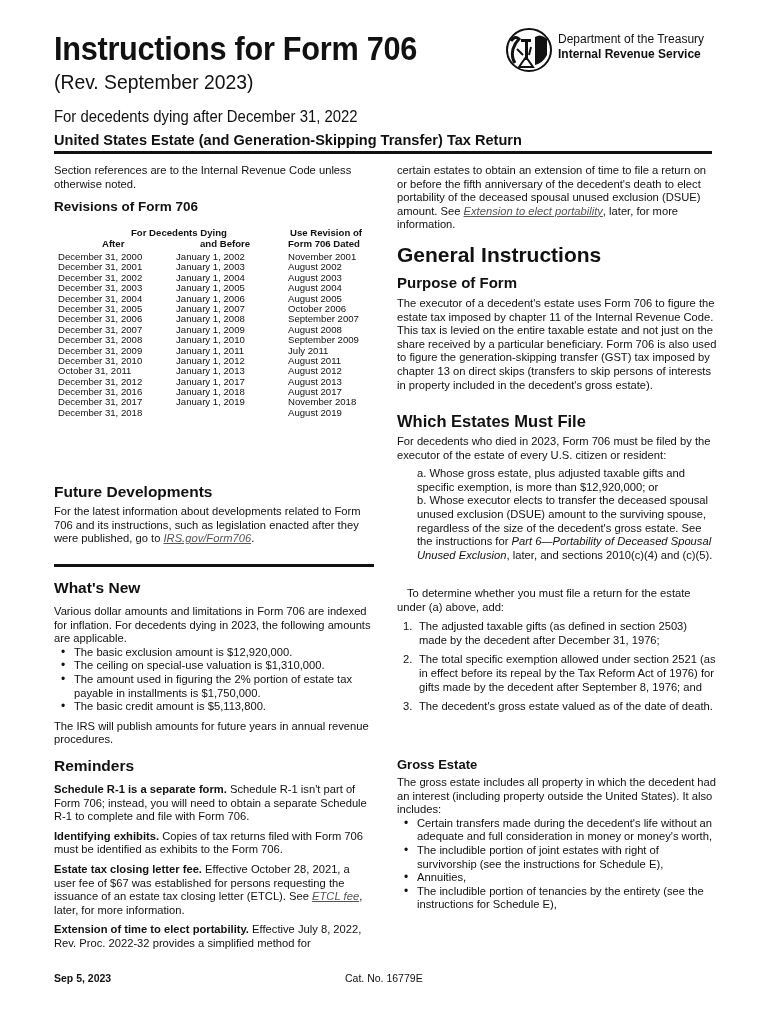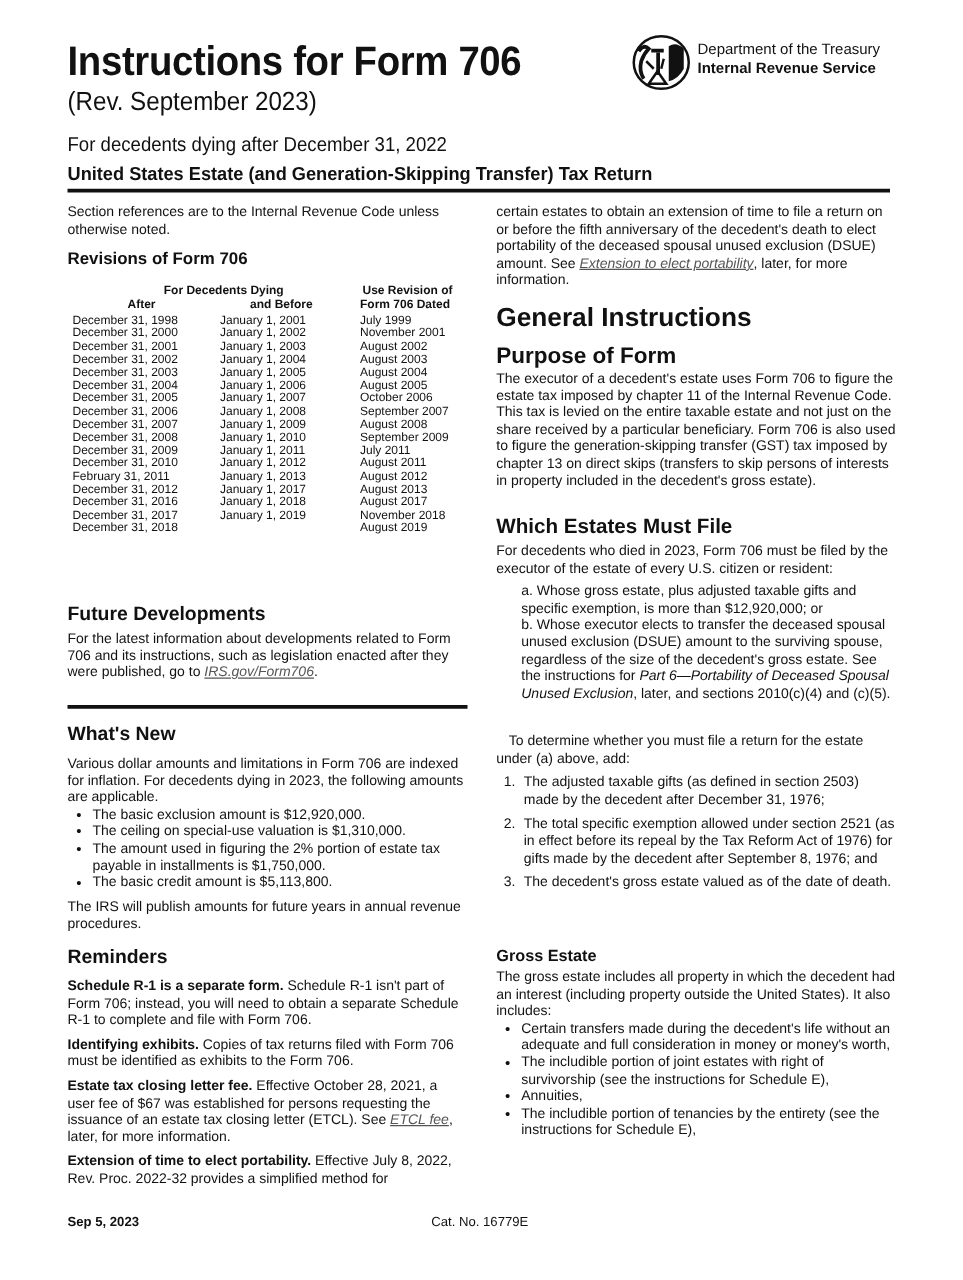--- a/index.html
+++ b/index.html
@@ -20,21 +20,21 @@
   .agency .line2 { font-weight: bold; }
 
   
   .col { font-size: 11.2px; line-height: 13.6px; }
   .colL { left: 54px; width: 320px; }
   .colR { left: 397px; width: 320px; }
 
   p { margin: 0; }
   .h2 { font-size: 15.5px; font-weight: bold; }
   .h1 { font-size: 21px; font-weight: bold; }
-  .h1b { font-size: 18px; font-weight: bold; }
+  .h1b { font-size: 15px; font-weight: bold; }
   .h3 { font-size: 13px; font-weight: bold; }
 
   a.link { color: #555; font-style: italic; text-decoration: underline; }
 
   
   .rev-table { left: 54px; top: 228px; width: 320px; font-size: 9.6px; line-height: 10.4px; }
   .rev-head { font-weight: bold; position: relative; height: 24px; }
   .rev-head span { position: absolute; white-space: nowrap; }
   .rev-row { position: relative; height: 10.4px; }
   .rev-row span { position: absolute; white-space: nowrap; }
@@ -86,25 +86,20 @@
 <div class="abs rev-table">
   <div class="rev-head">
     <span style="left:42px; top:0;padding-left:35px;">For Decedents Dying</span>
     <span style="left:48px; top:11px;">After</span>
     <span style="left:146px; top:11px;">and Before</span>
     <span style="left:236px; top:0;">Use Revision of</span>
     <span style="left:234px; top:11px;">Form 706 Dated</span>
   </div>
   <div id="rev-rows">
       <div class="rev-row">
-        <span class="c1">December 31, 1998</span>
-        <span class="c2">January 1, 2001</span>
-        <span class="c3">July 1999</span>
-      </div>
-      <div class="rev-row">
         <span class="c1">December 31, 2000</span>
         <span class="c2">January 1, 2002</span>
         <span class="c3">November 2001</span>
       </div>
       <div class="rev-row">
         <span class="c1">December 31, 2001</span>
         <span class="c2">January 1, 2003</span>
         <span class="c3">August 2002</span>
       </div>
       <div class="rev-row">
@@ -146,21 +141,21 @@
         <span class="c1">December 31, 2009</span>
         <span class="c2">January 1, 2011</span>
         <span class="c3">July 2011</span>
       </div>
       <div class="rev-row">
         <span class="c1">December 31, 2010</span>
         <span class="c2">January 1, 2012</span>
         <span class="c3">August 2011</span>
       </div>
       <div class="rev-row">
-        <span class="c1">February 31, 2011</span>
+        <span class="c1">October 31, 2011</span>
         <span class="c2">January 1, 2013</span>
         <span class="c3">August 2012</span>
       </div>
       <div class="rev-row">
         <span class="c1">December 31, 2012</span>
         <span class="c2">January 1, 2017</span>
         <span class="c3">August 2013</span>
       </div>
       <div class="rev-row">
         <span class="c1">December 31, 2016</span>

